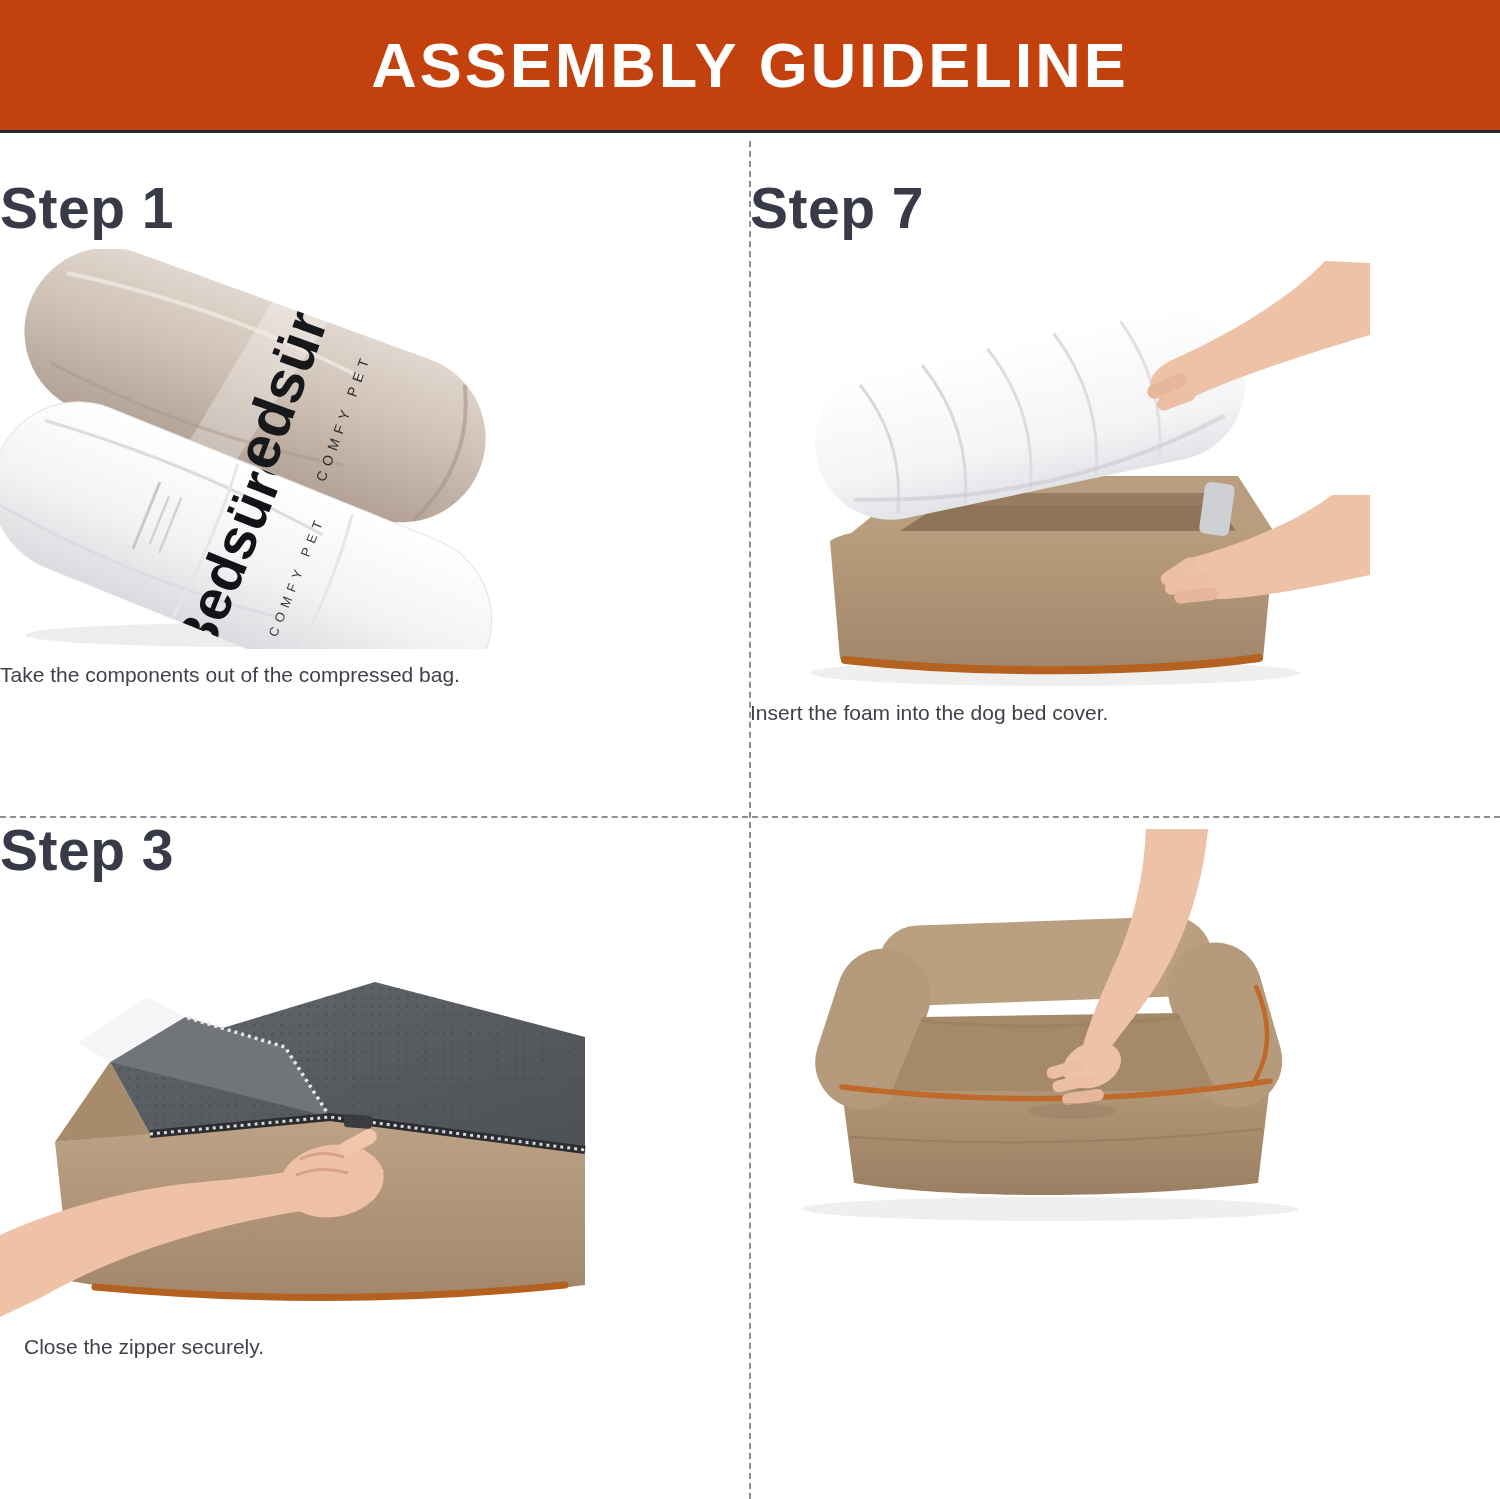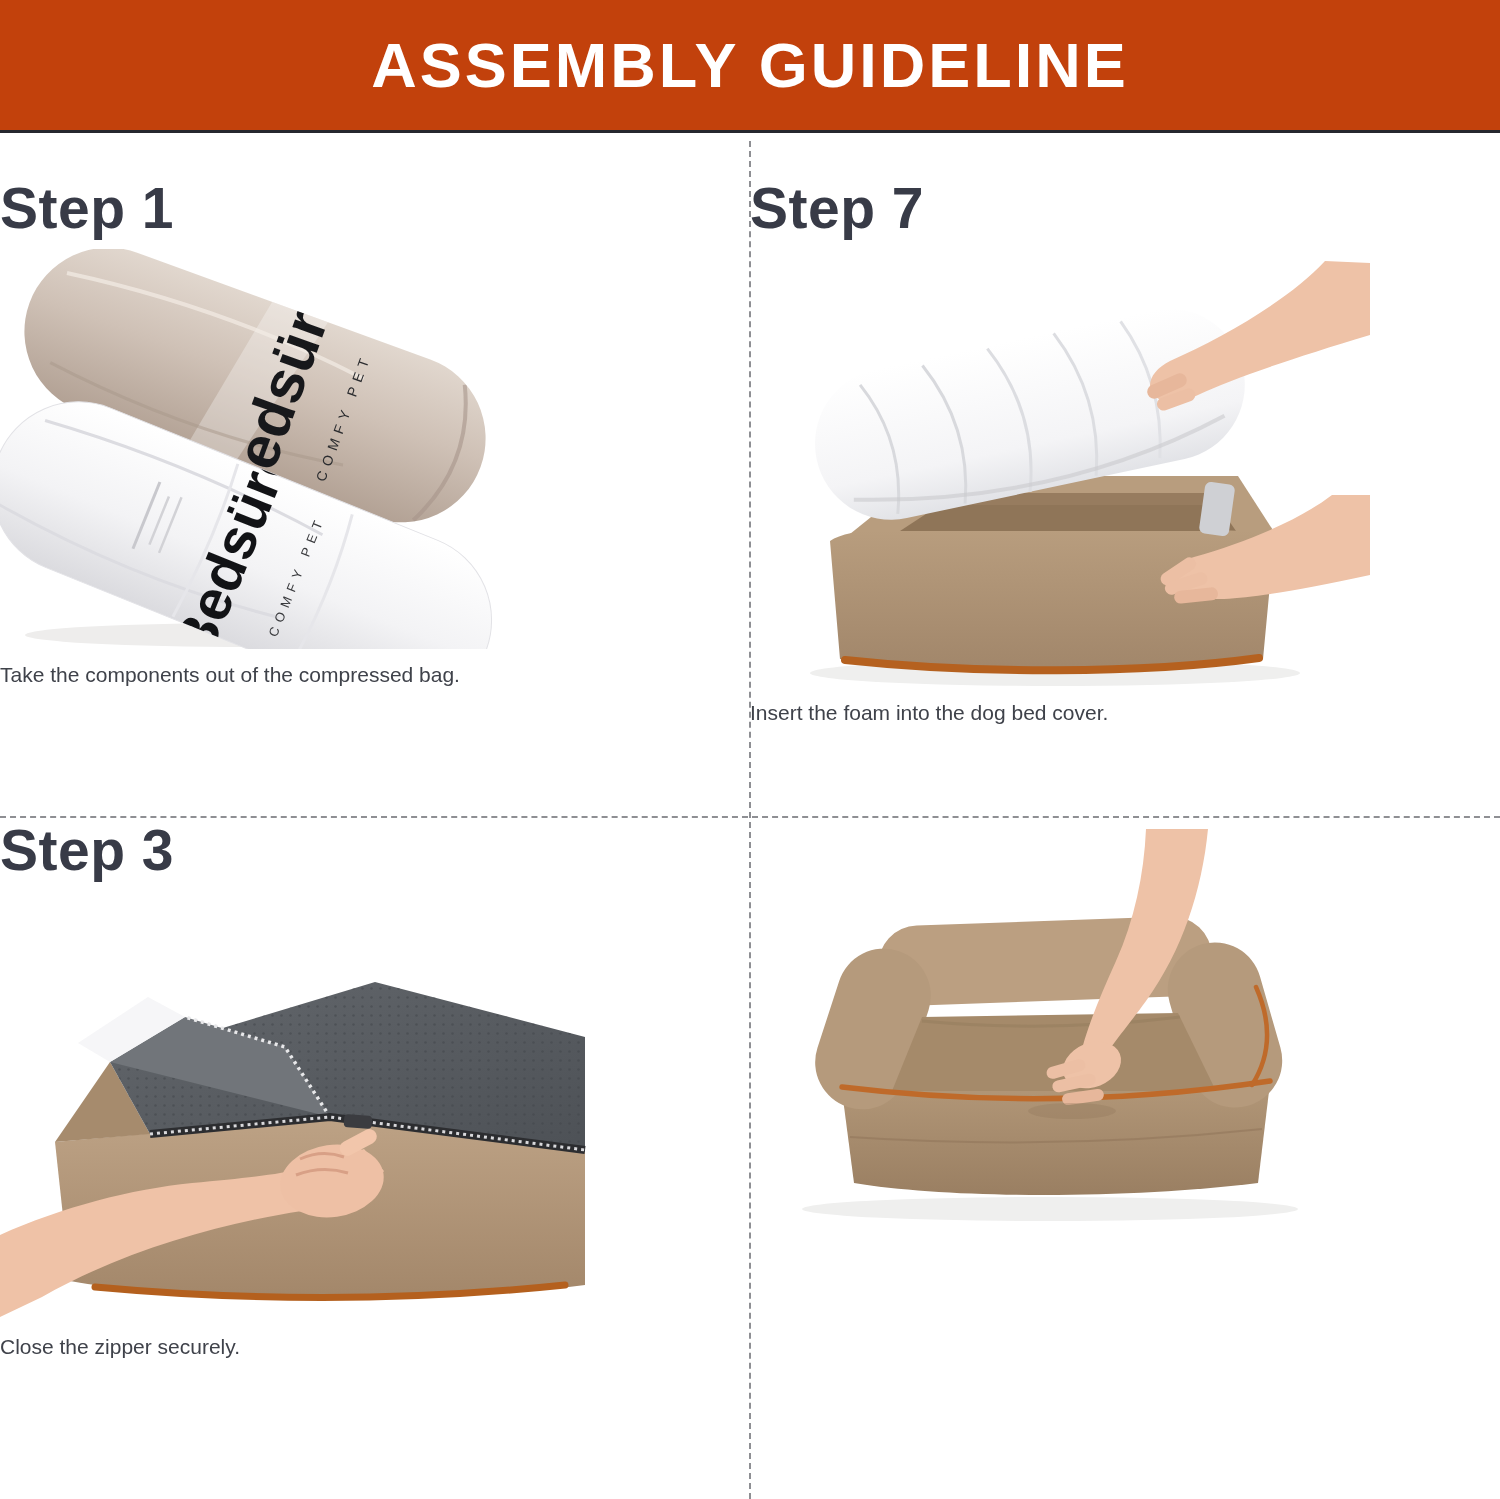--- a/index.html
+++ b/index.html
@@ -10,21 +10,21 @@
   .header-title{color:#ffffff;font-size:63px;font-weight:800;letter-spacing:3px;}
   .grid{position:absolute;top:133px;left:0;width:1500px;height:1366px;display:grid;
         grid-template-columns:750px 750px;grid-template-rows:684px 682px;}
   .panel{display:flex;flex-direction:column;align-items:flex-start;box-sizing:border-box;}
   .step-title{font-size:57px;font-weight:700;color:#383b47;letter-spacing:0.5px;}
   .p1 .step-title,.p2 .step-title{margin-top:42px;}
   .p3 .step-title,.p4 .step-title{}
   .caption{font-size:21px;color:#3f424a;text-align:center;line-height:1.38;}
   .p1 .caption{max-width:560px;margin-top:12px;}
   .p2 .caption{max-width:440px;margin-top:4px;}
-  .p3 .caption{max-width:640px;margin-top:16px;}
+  .p3 .caption{max-width:640px;margin-top:16px;margin-left:24px;}
   .p4 .caption{max-width:724px;margin-top:10px;}
   .art{display:block;}
   .p1 .art{margin-top:8px;}
   .p2 .art{margin-top:2px;}
   .p3 .art{margin-top:4px;}
   .p4 .art{margin-top:12px;}
   .divider-v{position:absolute;left:749px;top:141px;bottom:0;width:0;border-left:2px dashed #8e8f93;}
   .divider-h{position:absolute;top:816px;left:0;width:1500px;height:0;border-top:2px dashed #8e8f93;}
   svg text{font-family:"Liberation Sans","DejaVu Sans",sans-serif;}
 </style>

